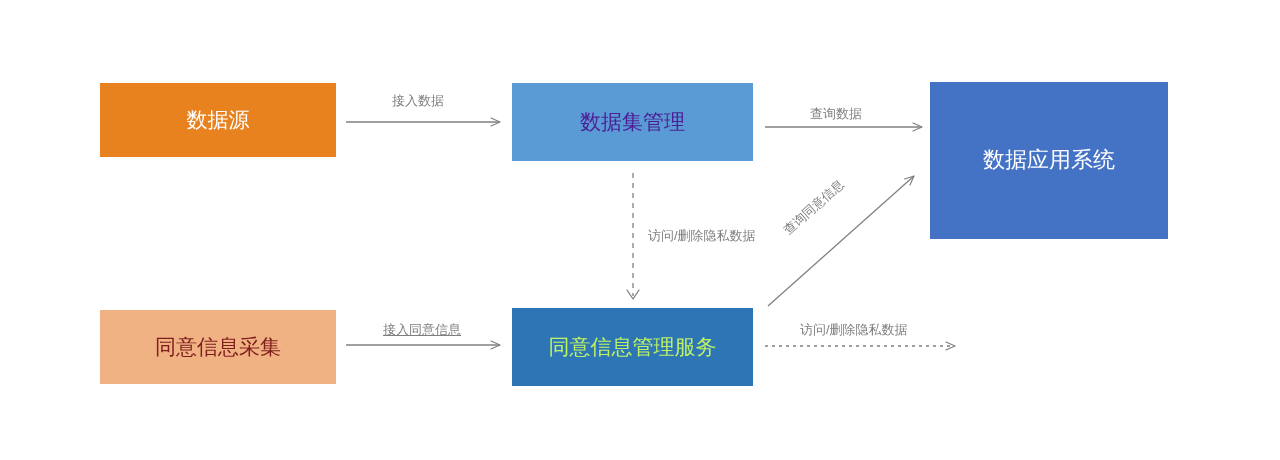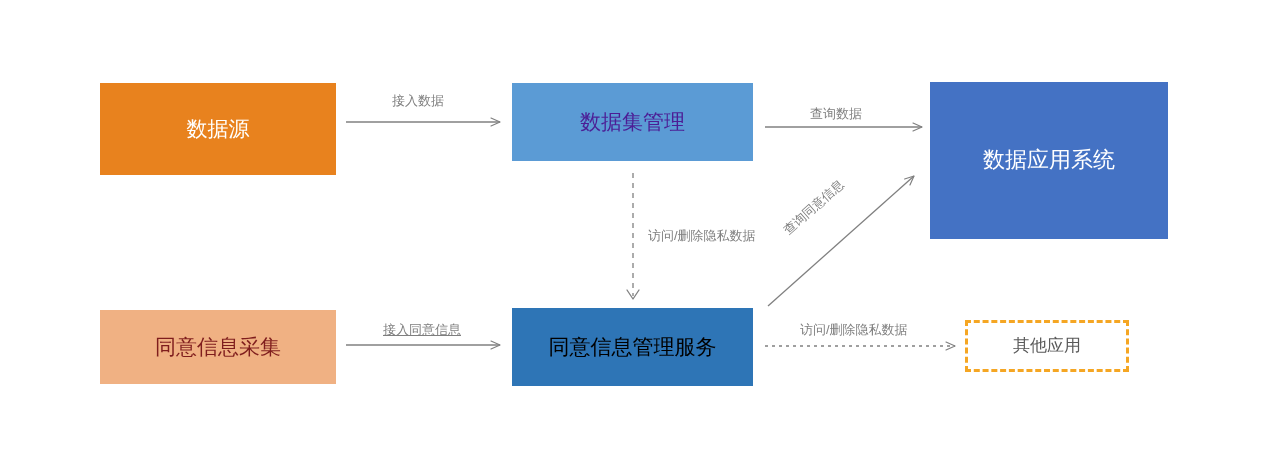--- a/index.html
+++ b/index.html
@@ -26,21 +26,21 @@
     text-align: center;
     line-height: 1.2;
   }
   .node-label {
     display: block;
     white-space: nowrap;
   }
 
   
   #node-data-source {
-    left: 100px; top: 83px; width: 236px; height: 92px;
+    left: 100px; top: 83px; width: 236px; height: 74px;
     background: #E8821E;
     color: #ffffff;
     font-size: 21px;
   }
   #node-dataset-management {
     left: 512px; top: 83px; width: 241px; height: 78px;
     background: #5B9BD5;
     color: #4c1d95;
     font-size: 21px;
   }
@@ -53,21 +53,21 @@
   }
   #node-consent-collection {
     left: 100px; top: 310px; width: 236px; height: 74px;
     background: #F0B183;
     color: #7f1d1d;
     font-size: 21px;
   }
   #node-consent-management-service {
     left: 512px; top: 308px; width: 241px; height: 78px;
     background: #2E75B6;
-    color: #000000;
+    color: #bef264;
     font-size: 21px;
   }
   #node-other-application {
     left: 965px; top: 320px; width: 164px; height: 52px;
     background: #ffffff;
     border: 3px dashed #F5A623;
     color: #595959;
     font-size: 17px;
   }
 
@@ -141,23 +141,20 @@
   </div>
 
   <div class="node" id="node-consent-collection">
     <span class="node-label">同意信息采集</span>
   </div>
 
   <div class="node" id="node-consent-management-service">
     <span class="node-label">同意信息管理服务</span>
   </div>
 
-  <div class="node" id="node-other-application">
-    <span class="node-label">其他应用</span>
-  </div>
 
   <div class="edge-label" id="label-access-data">接入数据</div>
 
   <div class="edge-label" id="label-query-data">查询数据</div>
 
   <div class="edge-label" id="label-access-delete-private-top">访问/删除隐私数据</div>
 
   <div class="edge-label" id="label-query-consent">查询同意信息</div>
 
   <div class="edge-label" id="label-access-consent">接入同意信息</div>

